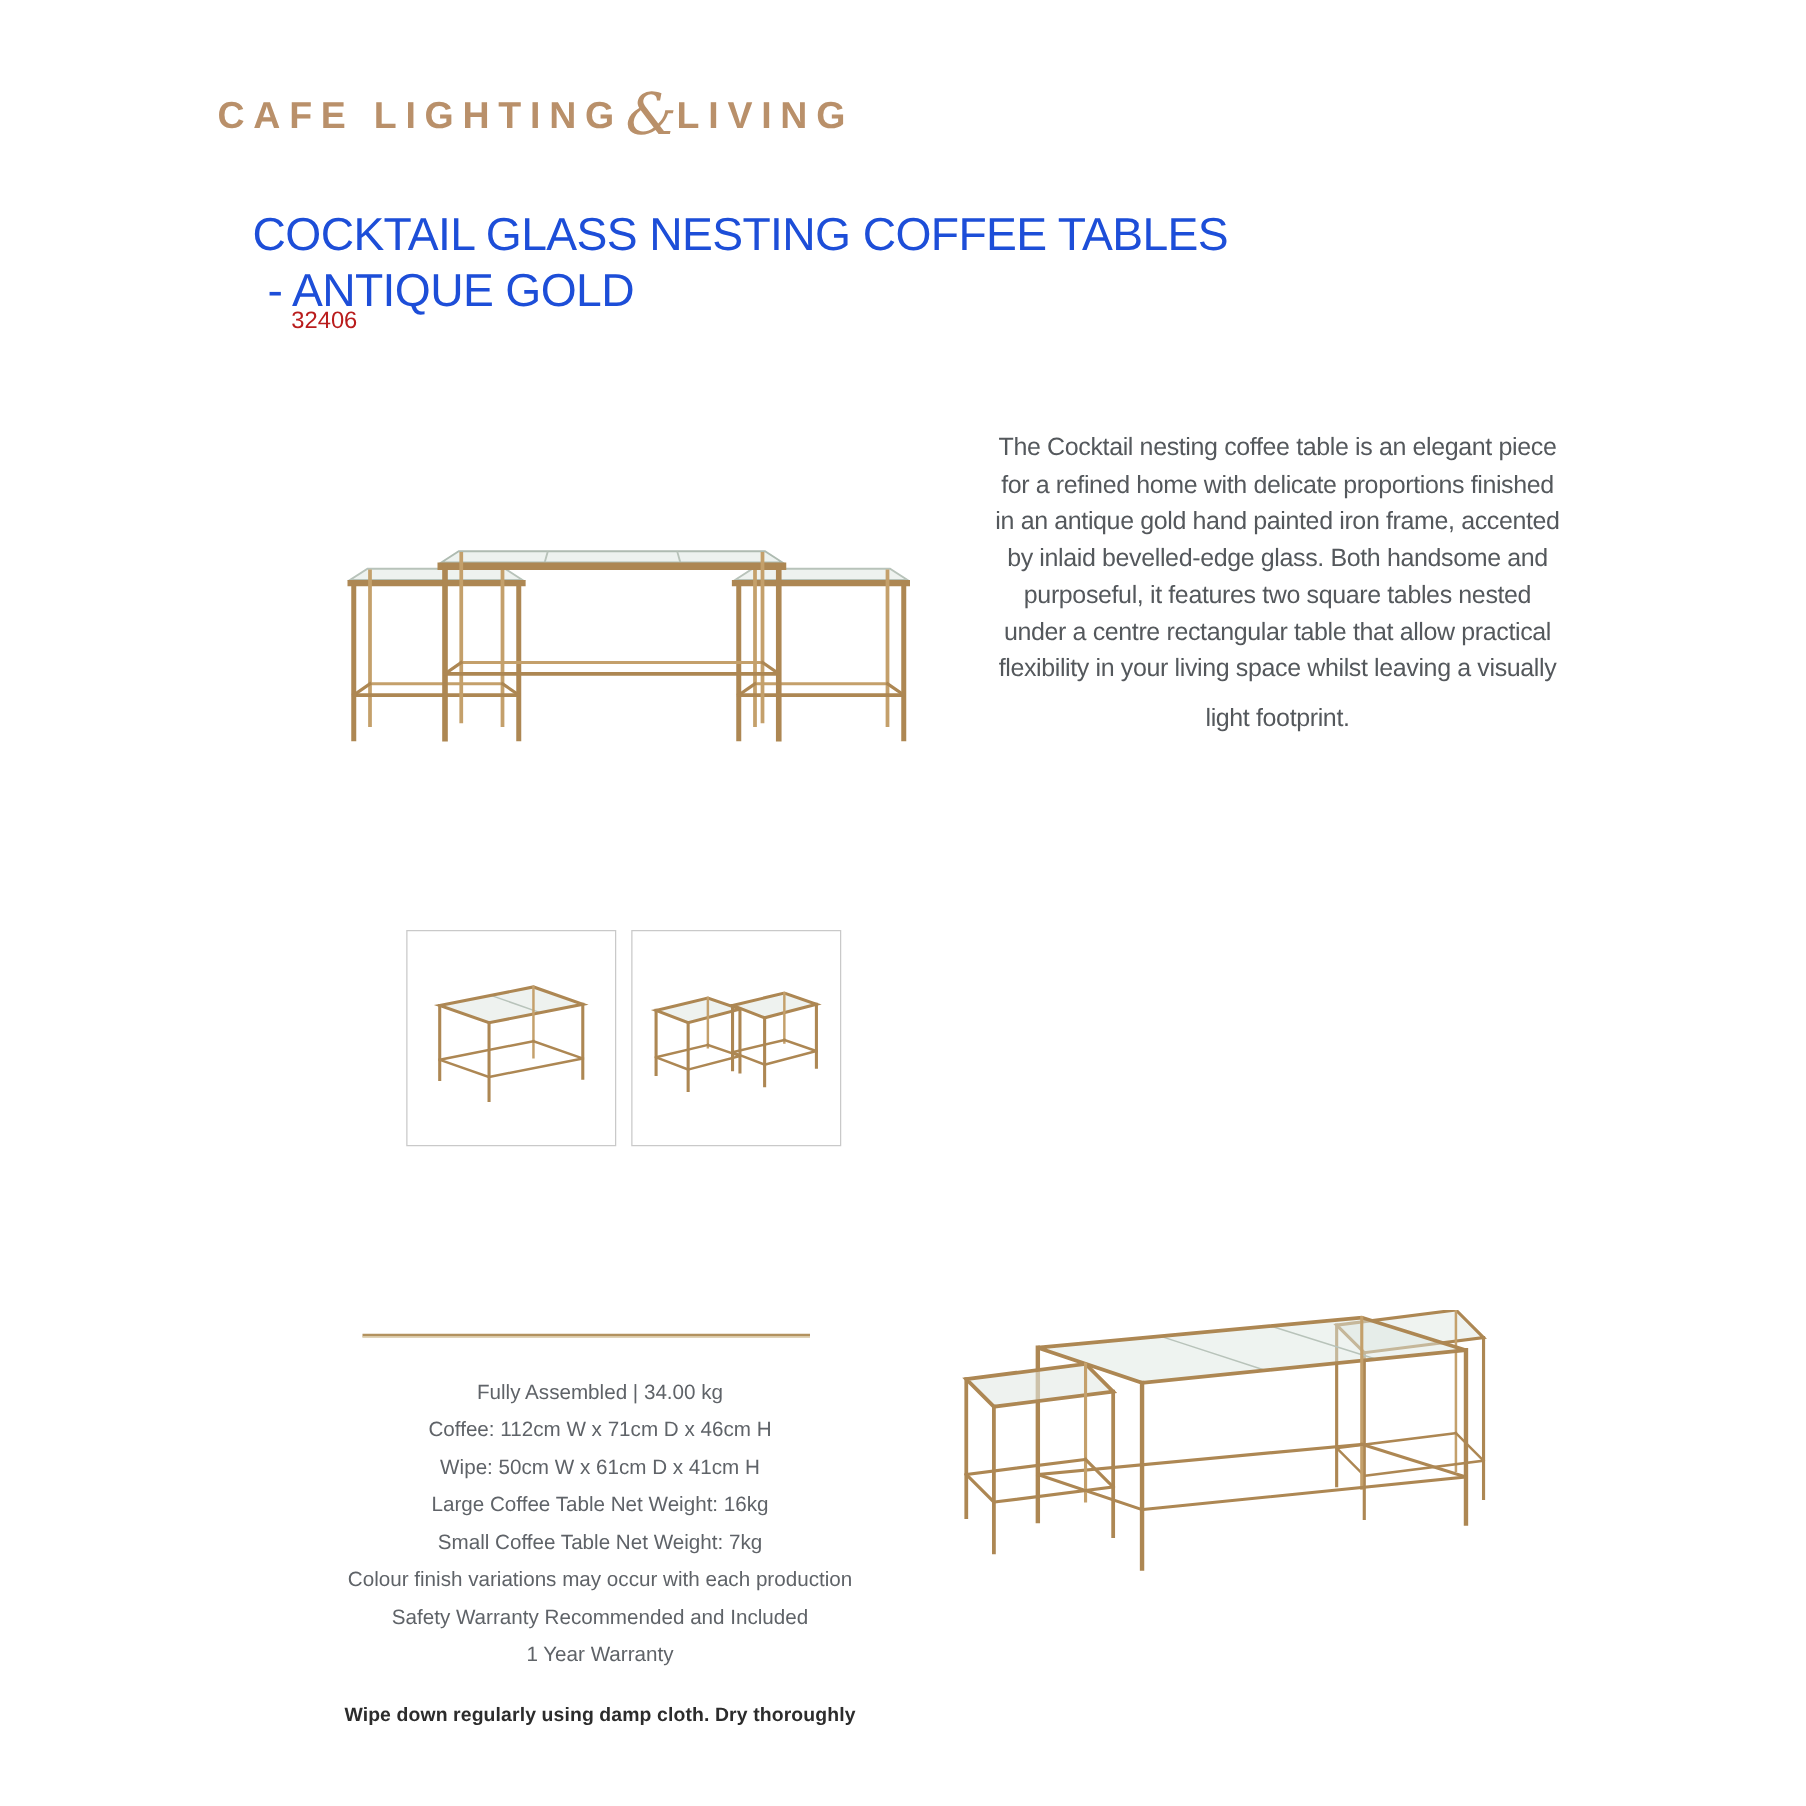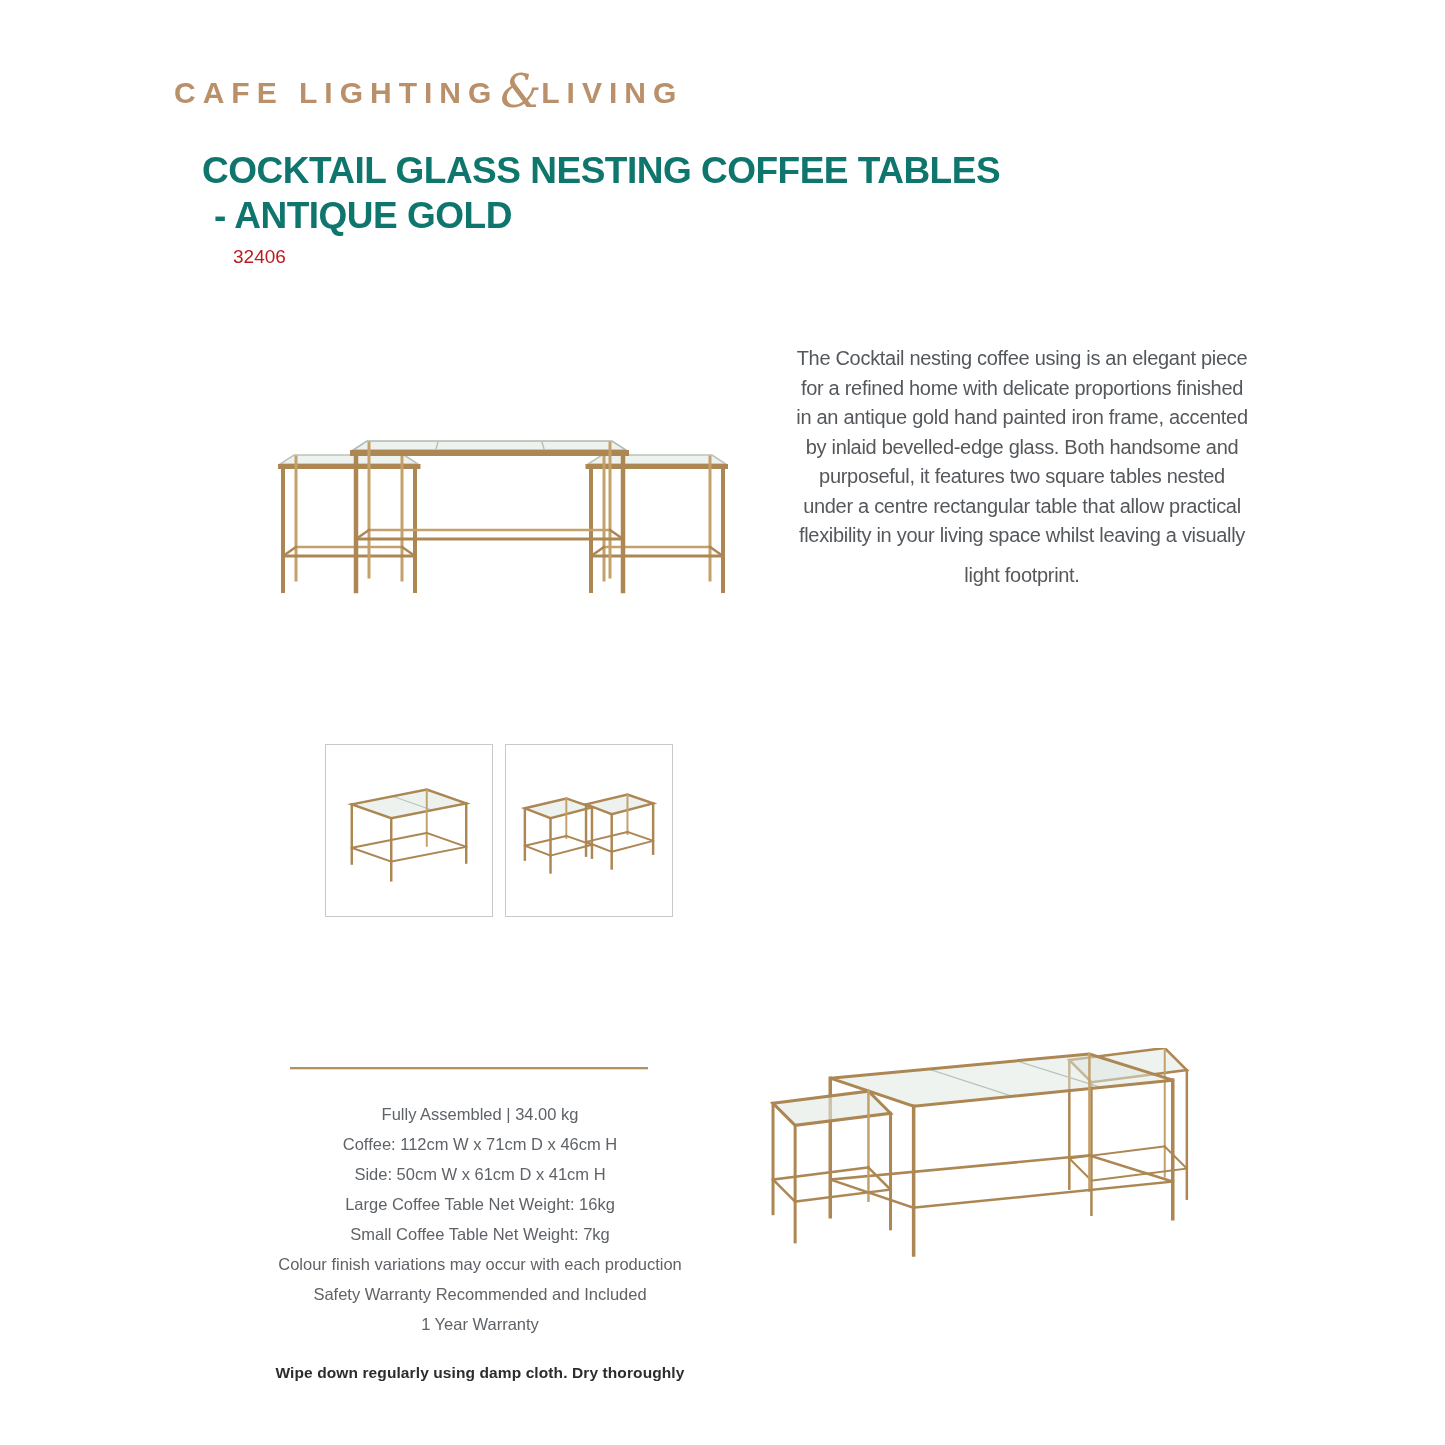--- a/index.html
+++ b/index.html
@@ -11,22 +11,22 @@
   .logo{
     position:absolute;left:174px;top:68px;display:flex;align-items:center;
     color:#b9906a;font-size:30px;font-weight:600;letter-spacing:7px;white-space:nowrap;
   }
   .logo .amp{
     font-family:"DejaVu Serif","Liberation Serif",serif;font-style:italic;
     font-size:46px;letter-spacing:0;line-height:1;margin:0 0px 4px 2px;font-weight:400;
   }
   
   .title{
-    position:absolute;left:202px;top:148px;width:980px;
-    font-size:37px;line-height:45px;font-weight:700;color:#0f766e;letter-spacing:-0.5px;
+    position:absolute;left:202px;top:165px;width:980px;
+    font-size:37px;line-height:45px;font-weight:400;color:#1d4ed8;letter-spacing:-0.5px;
   }
   .title .line2{padding-left:12px;}
   .sku{position:absolute;left:233px;top:246px;font-size:19px;color:#b91c1c;}
   
   .main-photo{position:absolute;left:278px;top:403px;width:450px;height:195px;}
   
   .description{
     position:absolute;left:772px;top:344px;width:500px;text-align:center;
     font-size:20px;line-height:29.5px;letter-spacing:-0.3px;color:#54585c;
   }
@@ -115,21 +115,21 @@
         <line x1="78" y1="136" x2="345" y2="136" stroke-width="3"></line>
         <line x1="91" y1="127" x2="332" y2="127" stroke="#c4a06b" stroke-width="2.5"></line>
         <line x1="78" y1="136" x2="91" y2="127" stroke-width="2.5"></line>
         <line x1="345" y1="136" x2="332" y2="127" stroke-width="2.5"></line>
       </g>
     </svg>
   </div>
 
   <div class="description">
     <div>
-        <div class="desc-line">The Cocktail nesting coffee using is an elegant piece</div>
+        <div class="desc-line">The Cocktail nesting coffee table is an elegant piece</div>
         <div class="desc-line">for a refined home with delicate proportions finished</div>
         <div class="desc-line">in an antique gold hand painted iron frame, accented</div>
         <div class="desc-line">by inlaid bevelled-edge glass. Both handsome and</div>
         <div class="desc-line">purposeful, it features two square tables nested</div>
         <div class="desc-line">under a centre rectangular table that allow practical</div>
         <div class="desc-line">flexibility in your living space whilst leaving a visually</div>
       </div>
     <div class="last-line">light footprint.</div>
   </div>
 
@@ -179,21 +179,21 @@
         </g>
       </svg>
     </div>
   </div>
 
   <div class="divider"></div>
 
   <div class="specs">
       <div class="spec-line">Fully Assembled | 34.00 kg</div>
       <div class="spec-line">Coffee: 112cm W x 71cm D x 46cm H</div>
-      <div class="spec-line">Side: 50cm W x 61cm D x 41cm H</div>
+      <div class="spec-line">Wipe: 50cm W x 61cm D x 41cm H</div>
       <div class="spec-line">Large Coffee Table Net Weight: 16kg</div>
       <div class="spec-line">Small Coffee Table Net Weight: 7kg</div>
       <div class="spec-line">Colour finish variations may occur with each production</div>
       <div class="spec-line">Safety Warranty Recommended and Included</div>
       <div class="spec-line">1 Year Warranty</div>
     </div>
 
   <div class="bottom-photo">
     <svg viewBox="0 0 450 240">
 

